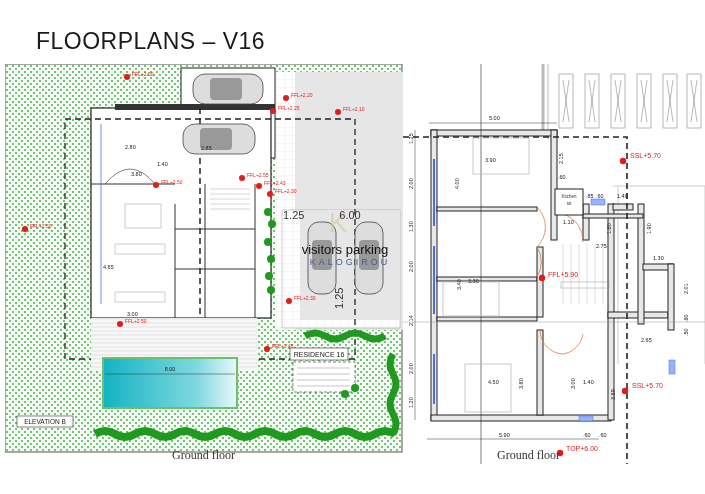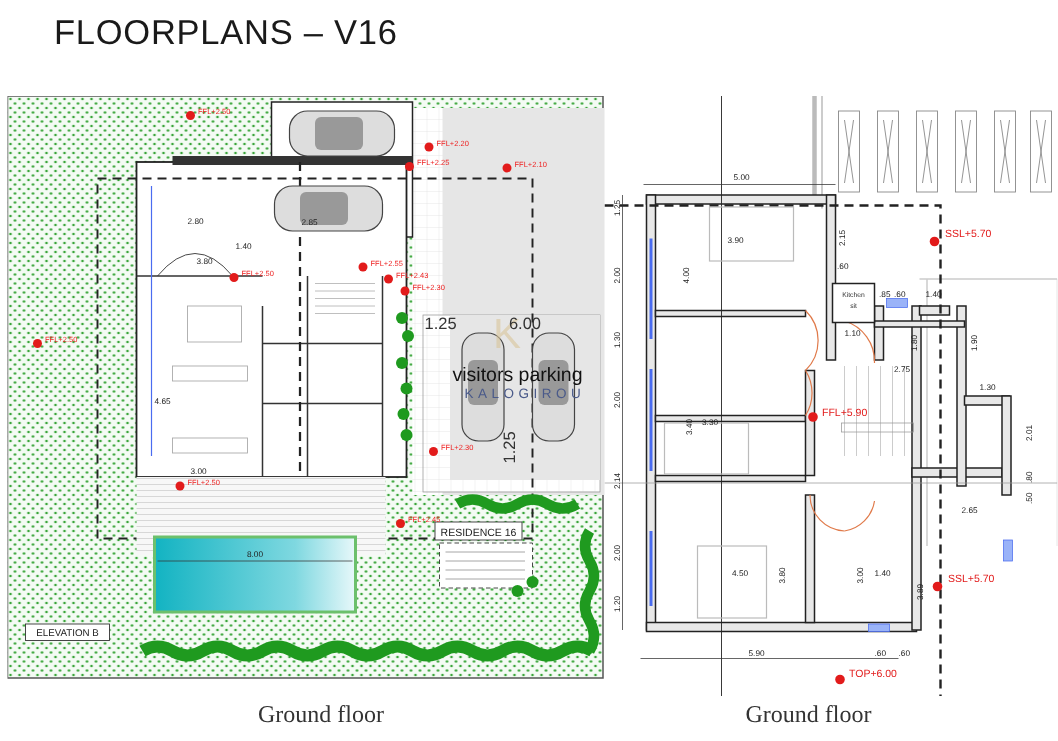--- a/index.html
+++ b/index.html
@@ -1,18 +1,18 @@
 <!DOCTYPE html>
 <html><head>
 <meta charset="utf-8">
 <style>
   html, body { margin:0; padding:0; background:#fff; }
   body { width:705px; height:494px; position:relative; overflow:hidden; font-family:"Liberation Sans", sans-serif; }
-  .title { position:absolute; left:36px; top:8px; font-family:"Liberation Sans", sans-serif; font-size:23px; color:#1a1a1a; letter-spacing:0.5px; }
-  .caption { position:absolute; top:468px; font-family:"Liberation Serif", serif; font-size:16px; color:#333; }
+  .title { position:absolute; left:36px; top:28px; font-family:"Liberation Sans", sans-serif; font-size:23px; color:#1a1a1a; letter-spacing:0.5px; }
+  .caption { position:absolute; top:448px; font-family:"Liberation Serif", serif; font-size:12px; color:#333; }
   svg text { font-family:"Liberation Sans", sans-serif; }
   .lvl { fill:#e22; font-size:5px; }
   .dim { fill:#222; font-size:5.5px; }
   .plan { position:absolute; }
 </style>
 </head>
 <body>
 
 <div class="title">FLOORPLANS – V16</div>
 

